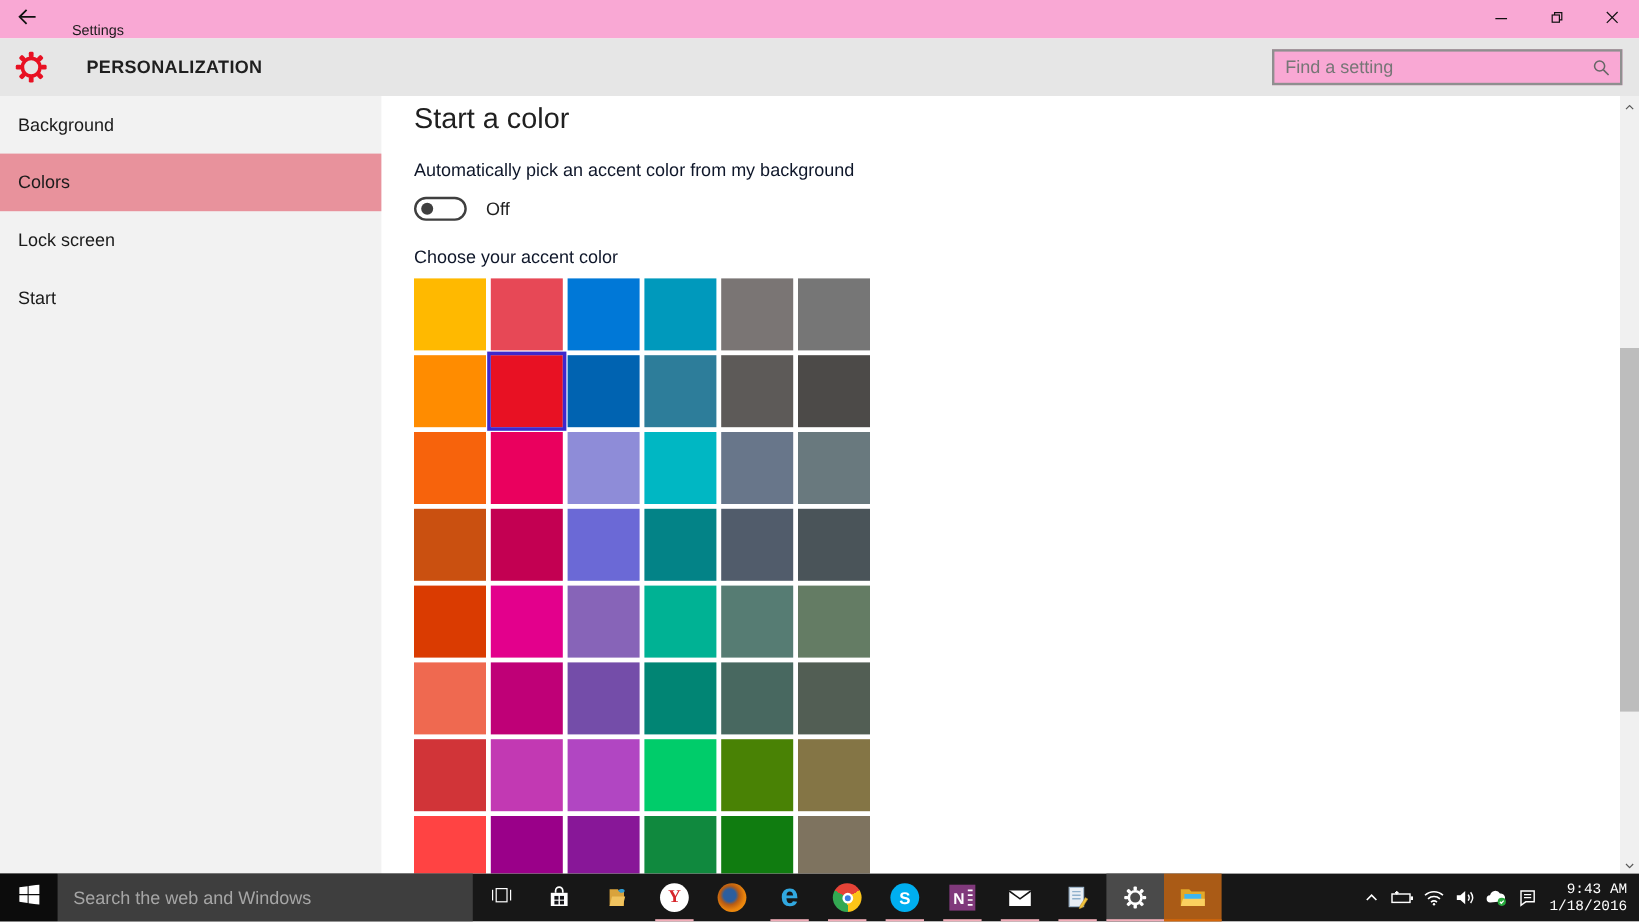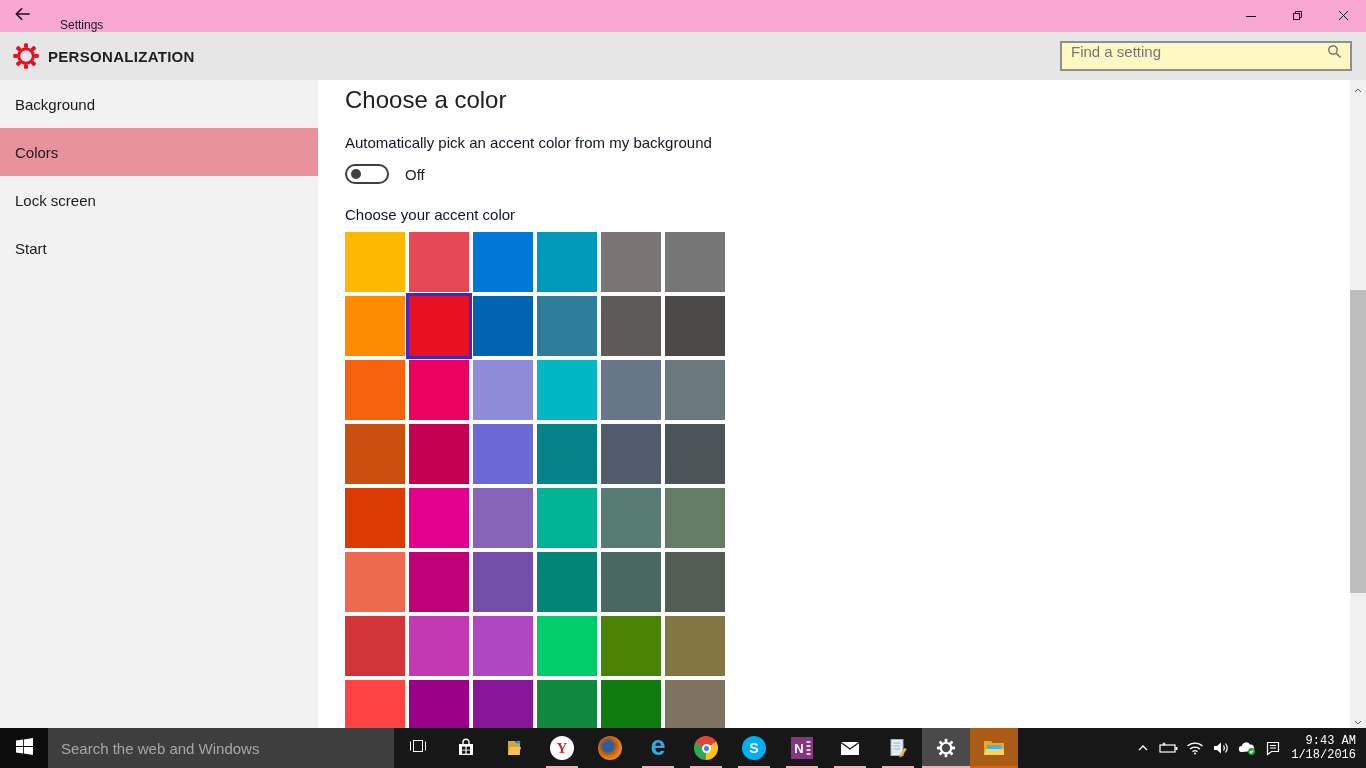--- a/index.html
+++ b/index.html
@@ -9,22 +9,22 @@
   
   .titlebar { height:32px; background:#f9a8d4; display:flex; align-items:flex-end; }
   .back-btn { width:46px; height:32px; display:flex; align-items:center; justify-content:center; }
   .tb-title { font-size:12px; color:#1a1a1a; margin-left:14px; }
   .win-controls { margin-left:auto; display:flex; }
   .win-btn { width:46px; height:32px; display:flex; align-items:center; justify-content:center; }
 
   
   .appheader { height:48px; background:#e6e6e6; display:flex; align-items:center; position:relative; }
   .gear-wrap { margin-left:12px; width:28px; height:28px; }
-  .ph-title { font-size:15px; font-weight:700; color:#1f1f1f; margin-left:8px; letter-spacing:.3px; }
-  .find-box { position:absolute; right:14px; top:9px; width:292px; height:30px; background:#fef9c3; border:2px solid #8f8f8f; display:flex; align-items:flex-start; }
+  .ph-title { font-size:15px; font-weight:700; color:#1f1f1f; margin-left:32px; letter-spacing:.3px; }
+  .find-box { position:absolute; right:14px; top:9px; width:292px; height:30px; background:#f9a8d4; border:2px solid #8f8f8f; display:flex; align-items:center; }
   .find-box input { flex:1; border:none; outline:none; background:transparent; font-family:inherit; font-size:15px; color:#444; padding-left:9px; }
   .find-box input::placeholder { color:#767676; opacity:1; }
   .find-mag { padding-right:8px; display:flex; }
 
   
   .main-row { position:absolute; top:80px; left:0; right:0; bottom:40px; display:flex; }
   .sidebar { width:318px; background:#f2f2f2; flex:none; }
   .side-item { height:48px; display:flex; align-items:center; padding-left:15px; font-size:15px; color:#1b1b1b; }
   .content { flex:1; background:#fff; padding-left:27px; overflow:hidden; position:relative; }
   .content h1 { font-size:24px; font-weight:300; color:#202020; padding-top:6px; }
@@ -117,21 +117,21 @@
 </div>
 
 <div class="main-row">
   <div class="sidebar" id="sidebar">
       <div class="side-item">Background</div>
       <div class="side-item selected" style="background: rgb(232, 146, 156);">Colors</div>
       <div class="side-item">Lock screen</div>
       <div class="side-item">Start</div>
     </div>
   <div class="content">
-    <h1>Choose a color</h1>
+    <h1>Start a color</h1>
     <div class="lbl lbl-auto">Automatically pick an accent color from my background</div>
     <div class="toggle-row">
       <div class="toggle">
           <div class="knob"></div>
         </div>
       <span class="toggle-label">Off</span>
     </div>
     <div class="lbl lbl-accent">Choose your accent color</div>
     <div class="palette" id="palette">
         <div class="swatch" style="background: rgb(255, 185, 0);"></div>

